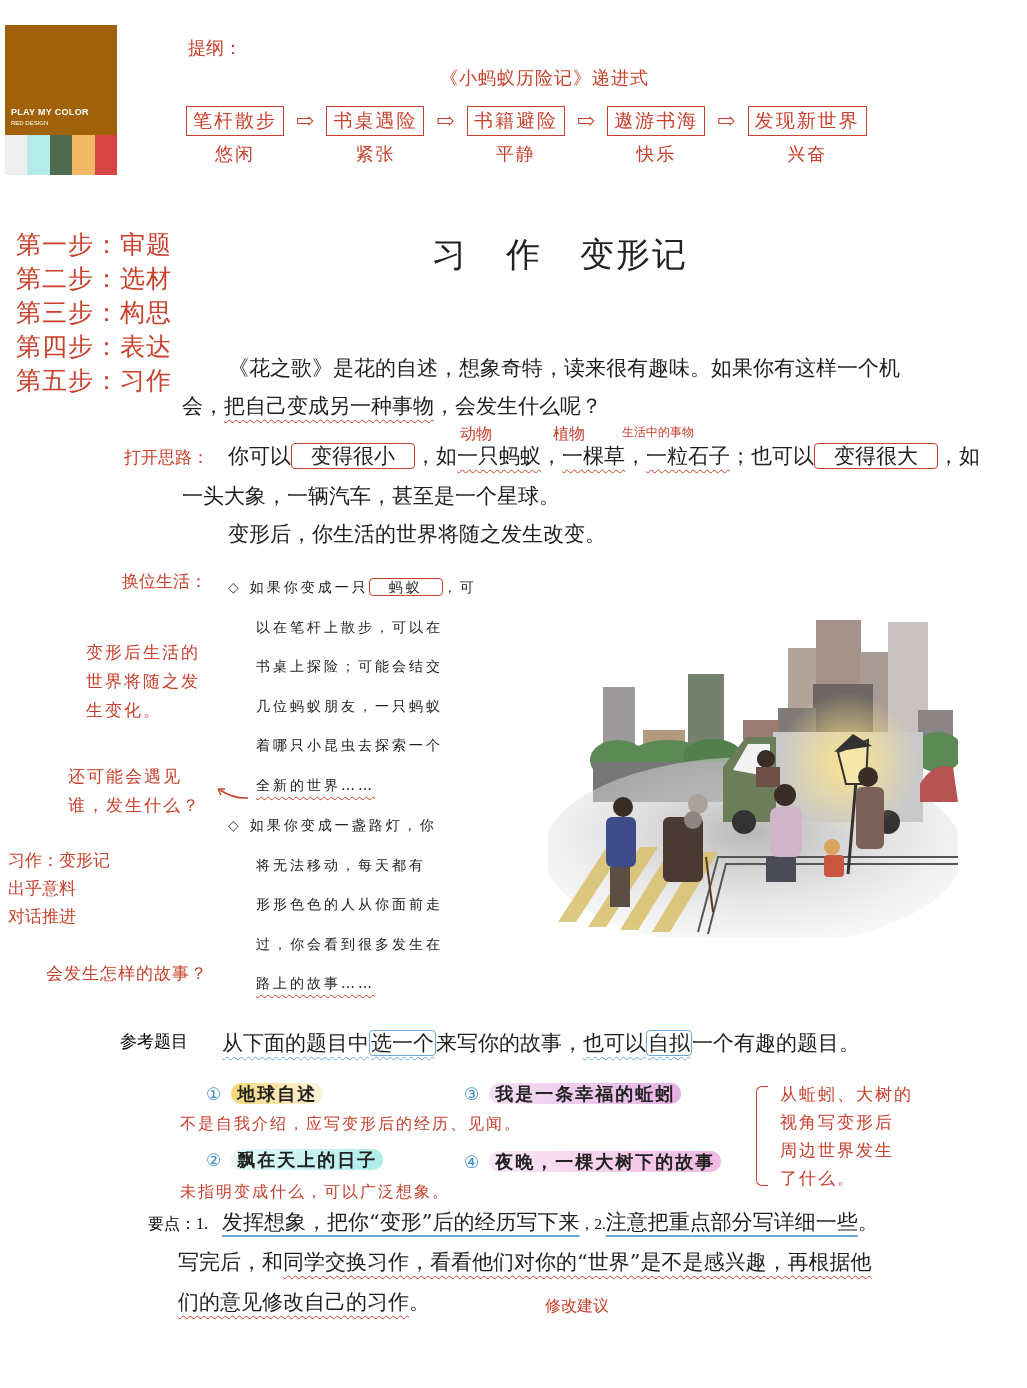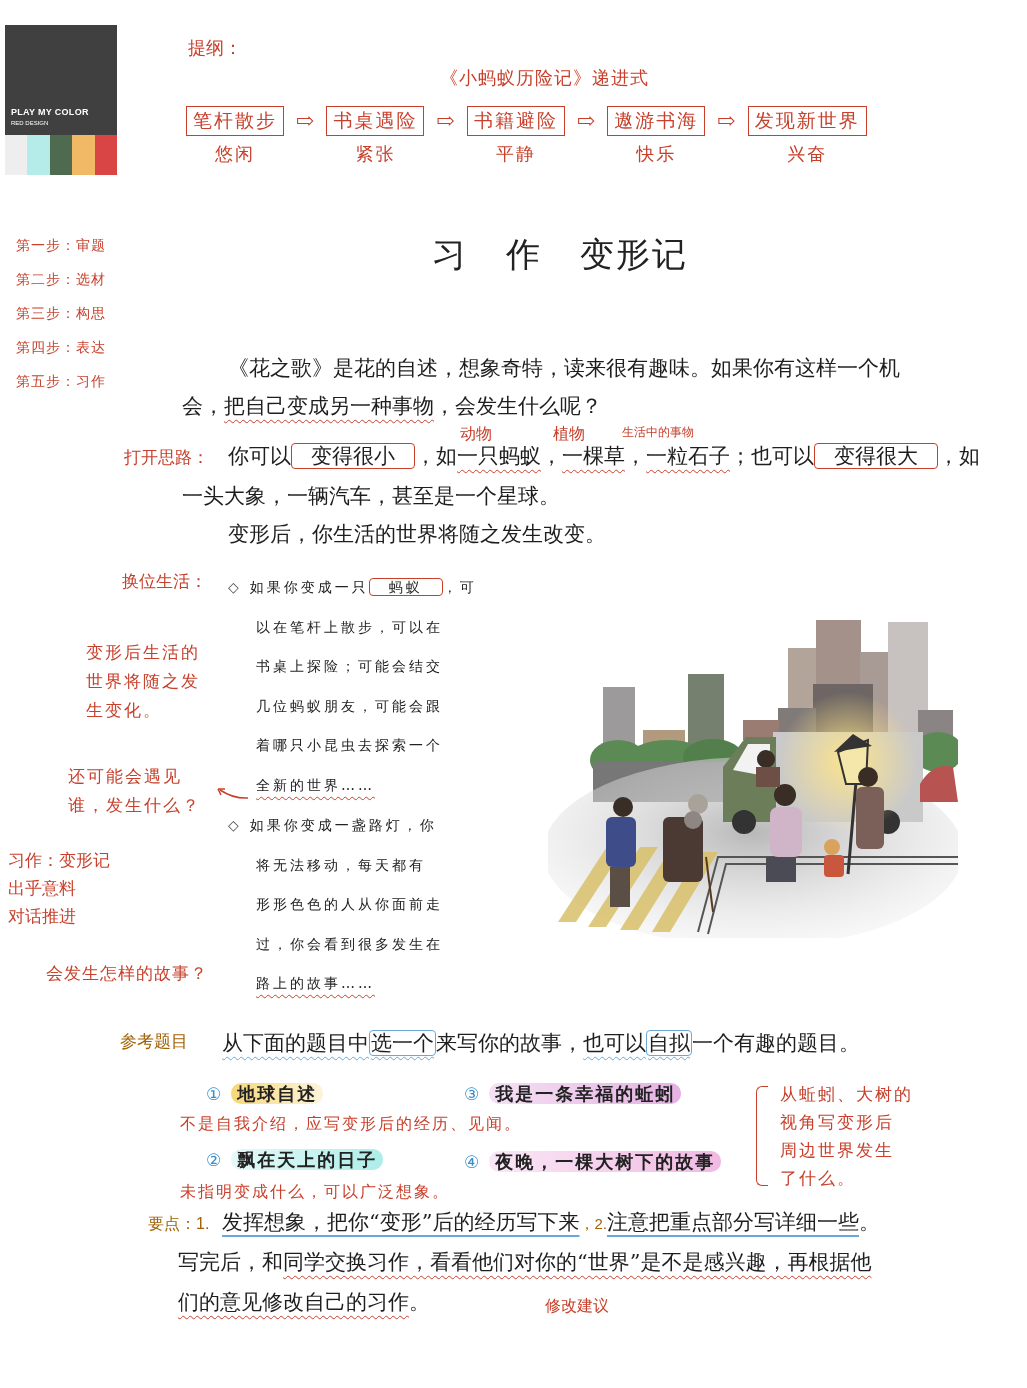--- a/index.html
+++ b/index.html
@@ -1,41 +1,41 @@
 <!DOCTYPE html>
 <html><head>
 <meta charset="utf-8">
 <style>
   * { box-sizing: border-box; margin: 0; padding: 0; }
   html, body { width: 1027px; height: 1388px; background: #ffffff; overflow: hidden; }
   body { position: relative; font-family: "DejaVu Sans", sans-serif; color: #222; }
   .abs { position: absolute; }
   .hand { font-family: "DejaVu Serif", serif; color: #c8402c; }
-  .hand-blue { font-family: Liberation Sans, sans-serif; color: #a16207; }
+  .hand-blue { font-family: Liberation Serif, serif; color: #000000; }
   .body-text { font-family: "DejaVu Serif", serif; color: #1e1e1e; font-size: 21px; }
   .kai { font-family: "DejaVu Serif", serif; color: #222; font-size: 14px; letter-spacing: 3px; }
 
   
-  .palette { left: 5px; top: 25px; width: 112px; height: 127px; background: #404040; }
+  .palette { left: 5px; top: 25px; width: 112px; height: 127px; background: #a16207; }
   .palette .brand { position: absolute; left: 6px; top: 82px; font-size: 9px; font-weight: bold; color: #fff; letter-spacing: 0.3px; font-family: "Liberation Sans", sans-serif; }
   .palette .sub { position: absolute; left: 6px; top: 95px; font-size: 6px; color: #fff; font-family: "Liberation Sans", sans-serif; }
   .palette .swatches { position: absolute; left: 0; top: 110px; width: 112px; height: 40px; display: flex; }
   .palette .swatches div { flex: 1; height: 100%; }
 
   
   .outline-label { left: 188px; top: 36px; font-size: 18px; }
   .outline-sub { left: 440px; top: 66px; font-size: 18px; letter-spacing: 1px; }
   .flow { left: 186px; top: 106px; display: flex; align-items: flex-start; }
   .flow-step { display: flex; flex-direction: column; align-items: center; }
   .flow-box { border: 1.5px solid #c8402c; padding: 1px 6px; font-size: 19px; letter-spacing: 2px; background: #fff; white-space: nowrap; }
   .flow-mood { font-size: 18px; margin-top: 6px; letter-spacing: 2px; }
   .flow-arrow { font-size: 22px; color: #c8402c; margin: 0 12px; line-height: 30px; }
 
   
-  .steps { left: 16px; top: 228px; font-size: 14px; line-height: 34px; letter-spacing: 1px; }
+  .steps { left: 16px; top: 228px; font-size: 25px; line-height: 34px; letter-spacing: 1px; }
 
   
   .title { left: 432px; top: 232px; font-size: 34px; color: #222; font-family: "DejaVu Sans", sans-serif; letter-spacing: 2px; }
   .title .gap { display: inline-block; width: 38px; }
 
   .boxed { border: 1.5px solid #c8402c; border-radius: 4px; padding: 0 19px; }
   .boxed-blue { border: 1.5px solid #6aa8d8; border-radius: 4px; padding: 0 1px; }
   .wavy-red { text-decoration: underline wavy #c8402c; text-underline-offset: 6px; text-decoration-thickness: 1px; }
   .wavy-blue { text-decoration: underline wavy #6aa8d8; text-underline-offset: 6px; text-decoration-thickness: 1px; }
   .line-blue { text-decoration: underline solid #6aa8d8; text-underline-offset: 6px; }
@@ -139,21 +139,21 @@
   <div>习作：变形记</div>
   <div>出乎意料</div>
   <div>对话推进</div>
 </div>
 <div class="abs hand" style="left:46px; top:962px; font-size:17px; letter-spacing:1px;">会发生怎样的故事？</div>
 
 <div class="abs kai" style="left:228px; top:568px; line-height:39.5px;">
   <div><span style="color:#444; margin-right:8px;">◇</span><span>如果你变成一只</span><span class="boxed">蚂蚁</span><span>，可</span></div>
   <div style="padding-left:28px;">以在笔杆上散步，可以在</div>
   <div style="padding-left:28px;">书桌上探险；可能会结交</div>
-  <div style="padding-left:28px;">几位蚂蚁朋友，可能会跟</div>
+  <div style="padding-left:28px;">几位蚂蚁朋友，一只蚂蚁</div>
   <div style="padding-left:28px;">着哪只小昆虫去探索一个</div>
   <div style="padding-left:28px;"><span class="wavy-red">全新的世界……</span></div>
 </div>
 
 <div class="abs kai" style="left:228px; top:806px; line-height:39.5px;">
   <div><span style="color:#444; margin-right:8px;">◇</span><span>如果你变成一盏路灯，你</span></div>
   <div style="padding-left:28px;">将无法移动，每天都有</div>
   <div style="padding-left:28px;">形形色色的人从你面前走</div>
   <div style="padding-left:28px;">过，你会看到很多发生在</div>
   <div style="padding-left:28px;"><span class="wavy-red">路上的故事……</span></div>

